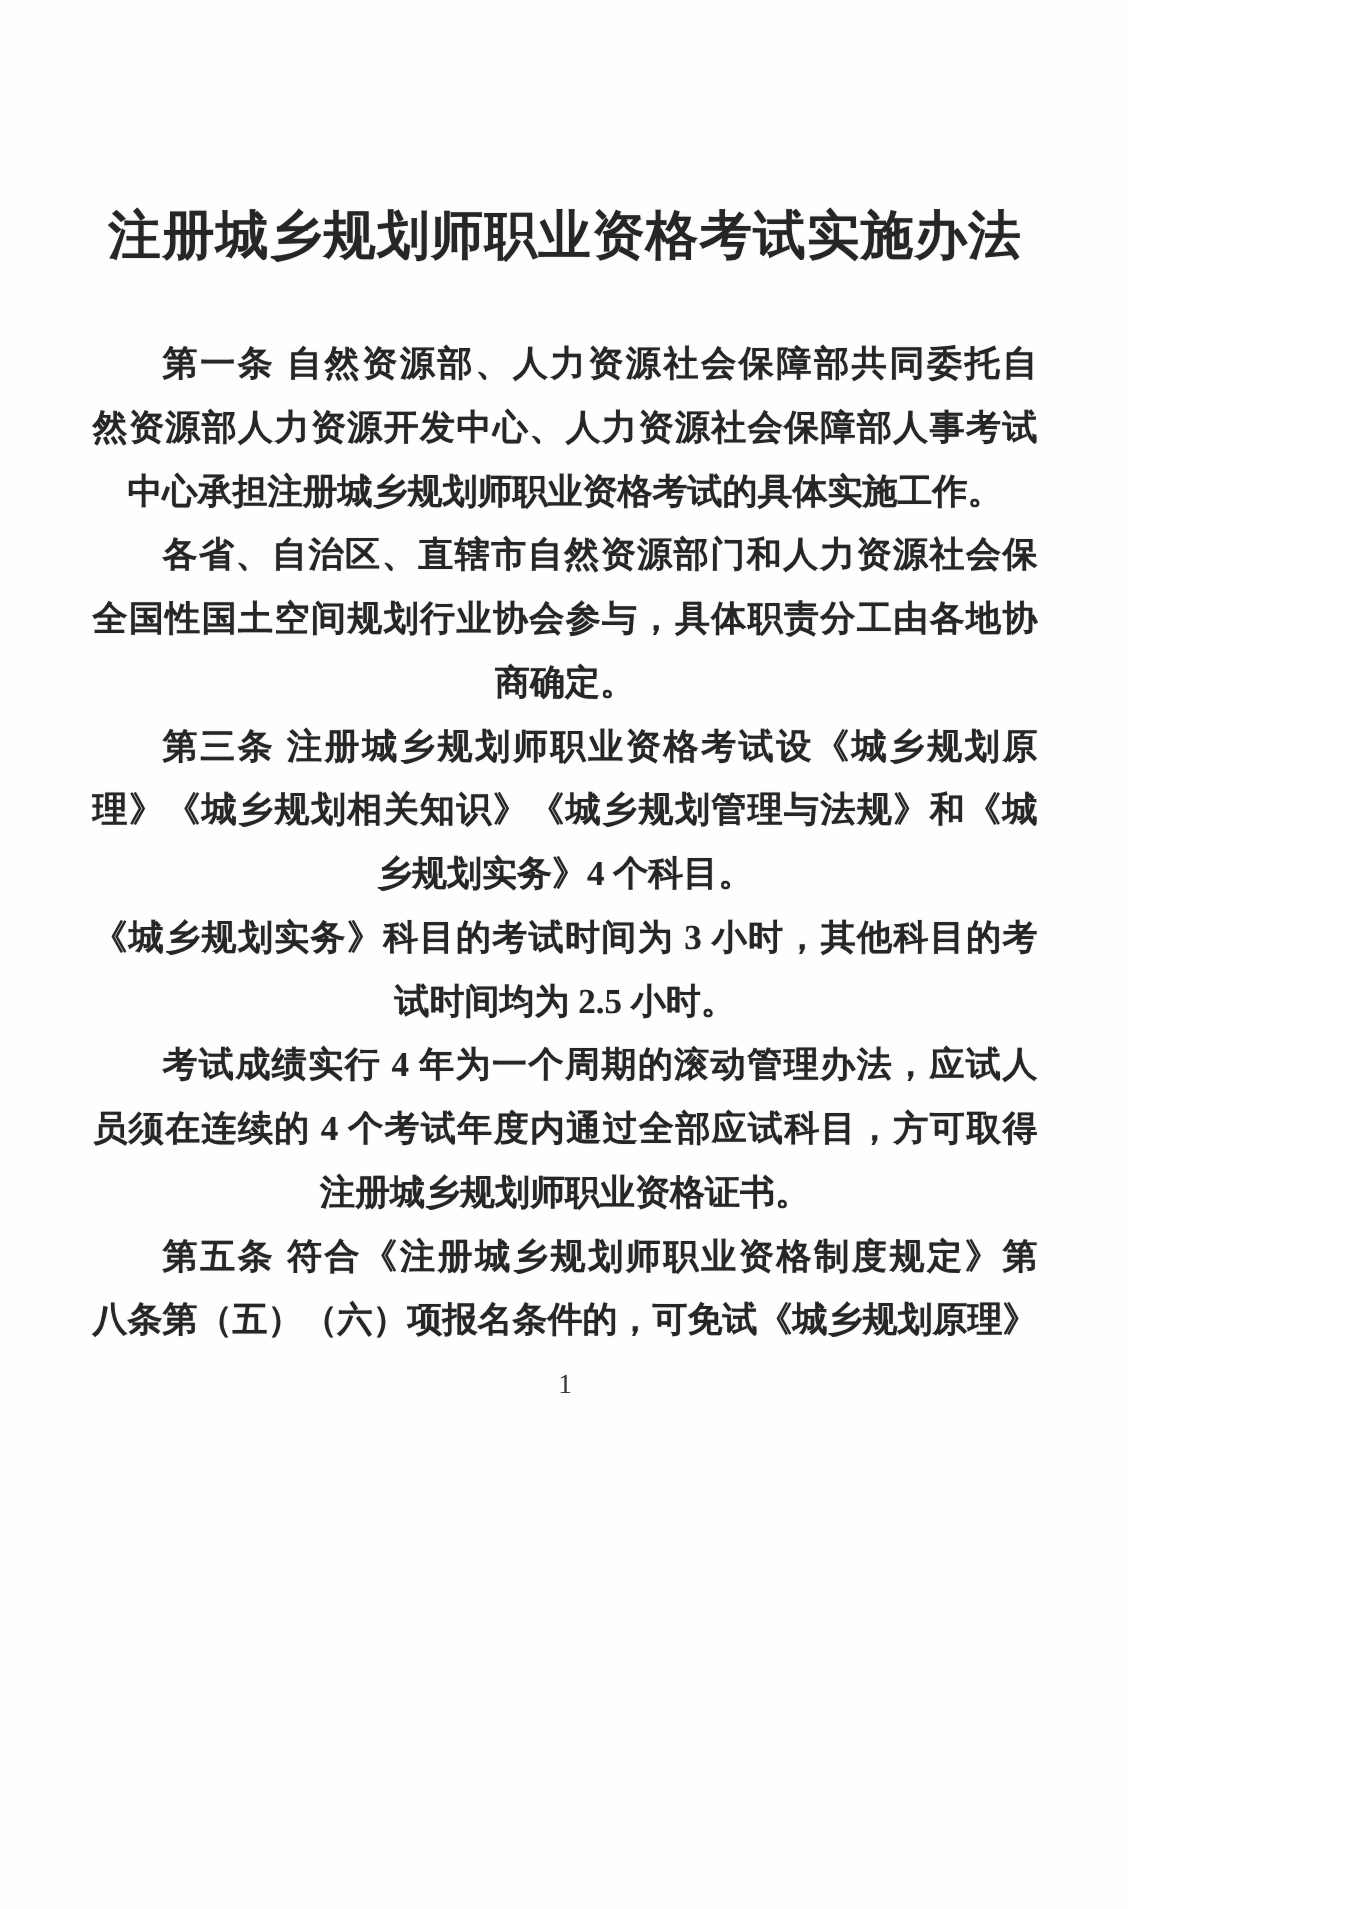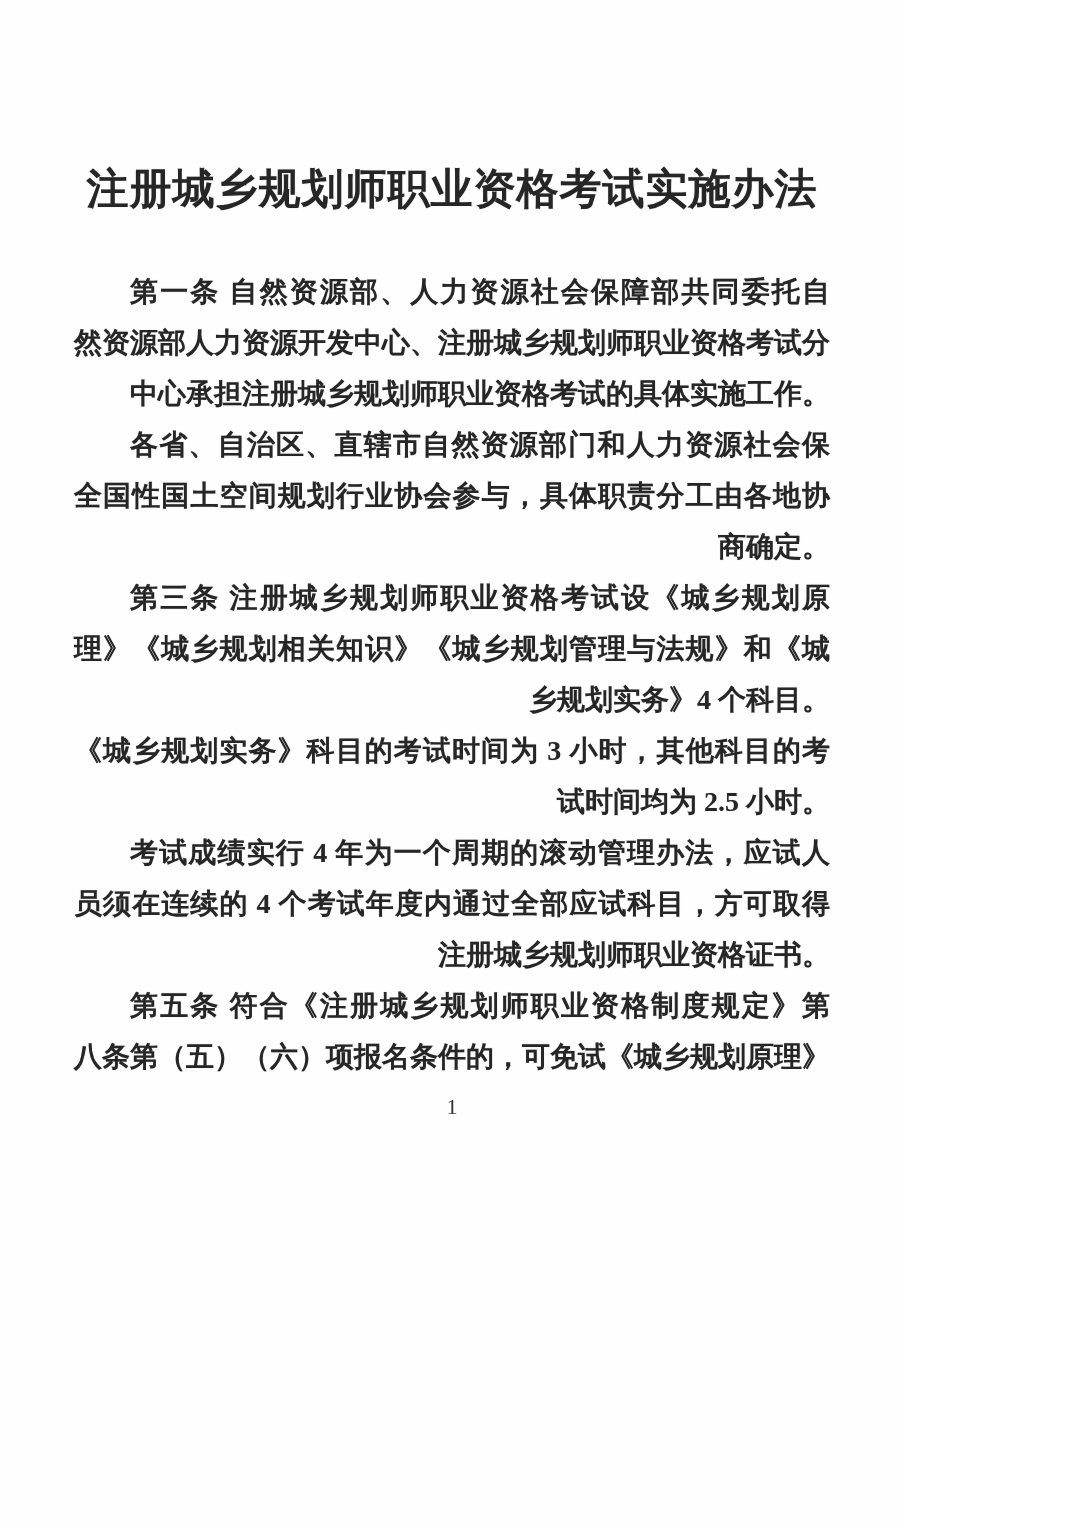--- a/index.html
+++ b/index.html
@@ -30,21 +30,21 @@
     font-size: 28px;
     line-height: 51px;
     text-shadow: 0 0 1px rgba(40,40,40,0.3);
     font-weight: bold;
   }
   .paragraph {
     margin: 0;
   }
   .line {
     white-space: nowrap;
-    text-align: right;
+    text-align: center;
   }
   .line.fill {
     text-align: justify;
     text-align-last: justify;
   }
   .line.indent {
     padding-left: 56px;
   }
   .page-number {
     margin-top: 12px;
@@ -56,21 +56,21 @@
 </style>
 </head>
 <body>
 
 <div class="page">
   <div class="doc-title">注册城乡规划师职业资格考试实施办法</div>
 
   <div class="doc-body">
       <div class="paragraph">
         <div class="line fill indent">第一条 自然资源部、人力资源社会保障部共同委托自</div>
-        <div class="line fill">然资源部人力资源开发中心、注册城乡规划师职业资格考试分</div>
+        <div class="line fill">然资源部人力资源开发中心、人力资源社会保障部人事考试</div>
         <div class="line">中心承担注册城乡规划师职业资格考试的具体实施工作。</div>
       </div>
       <div class="paragraph">
         <div class="line fill indent">各省、自治区、直辖市自然资源部门和人力资源社会保</div>
         <div class="line fill">全国性国土空间规划行业协会参与，具体职责分工由各地协</div>
         <div class="line">商确定。</div>
       </div>
       <div class="paragraph">
         <div class="line fill indent">第三条 注册城乡规划师职业资格考试设《城乡规划原</div>
         <div class="line fill">理》《城乡规划相关知识》《城乡规划管理与法规》和《城</div>

